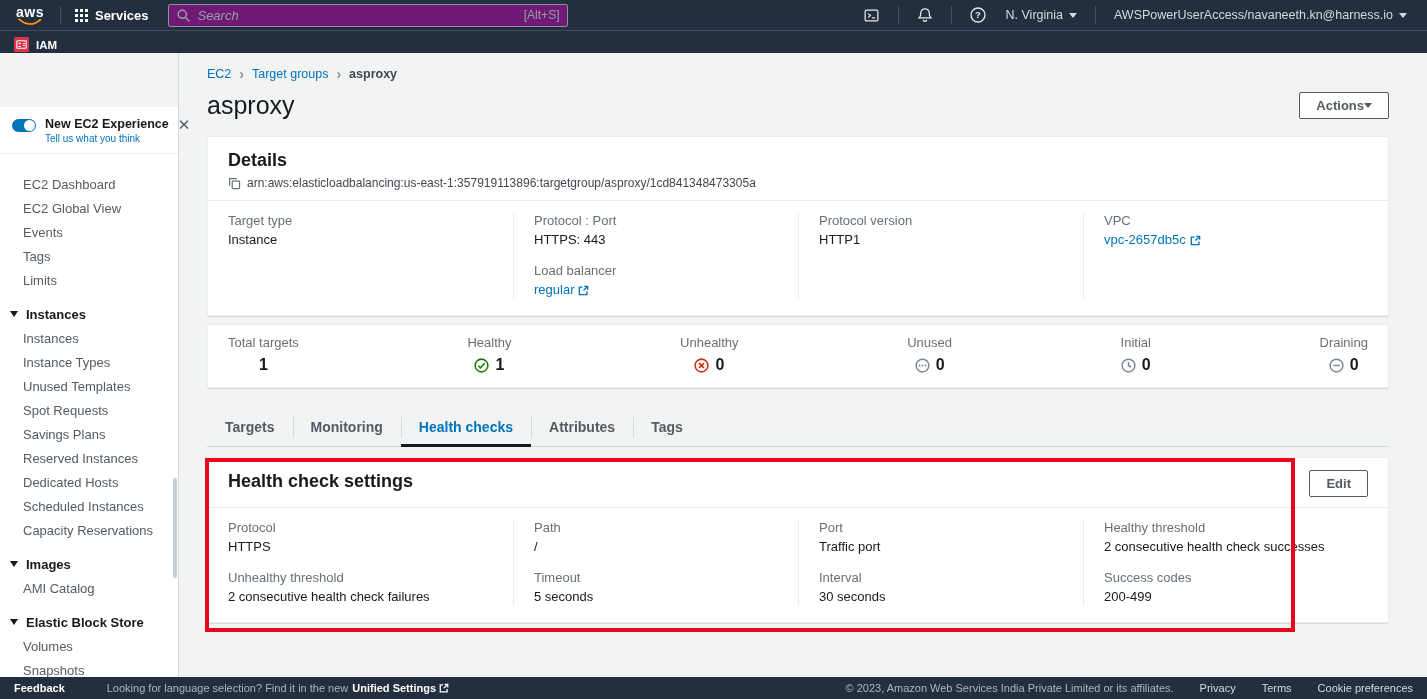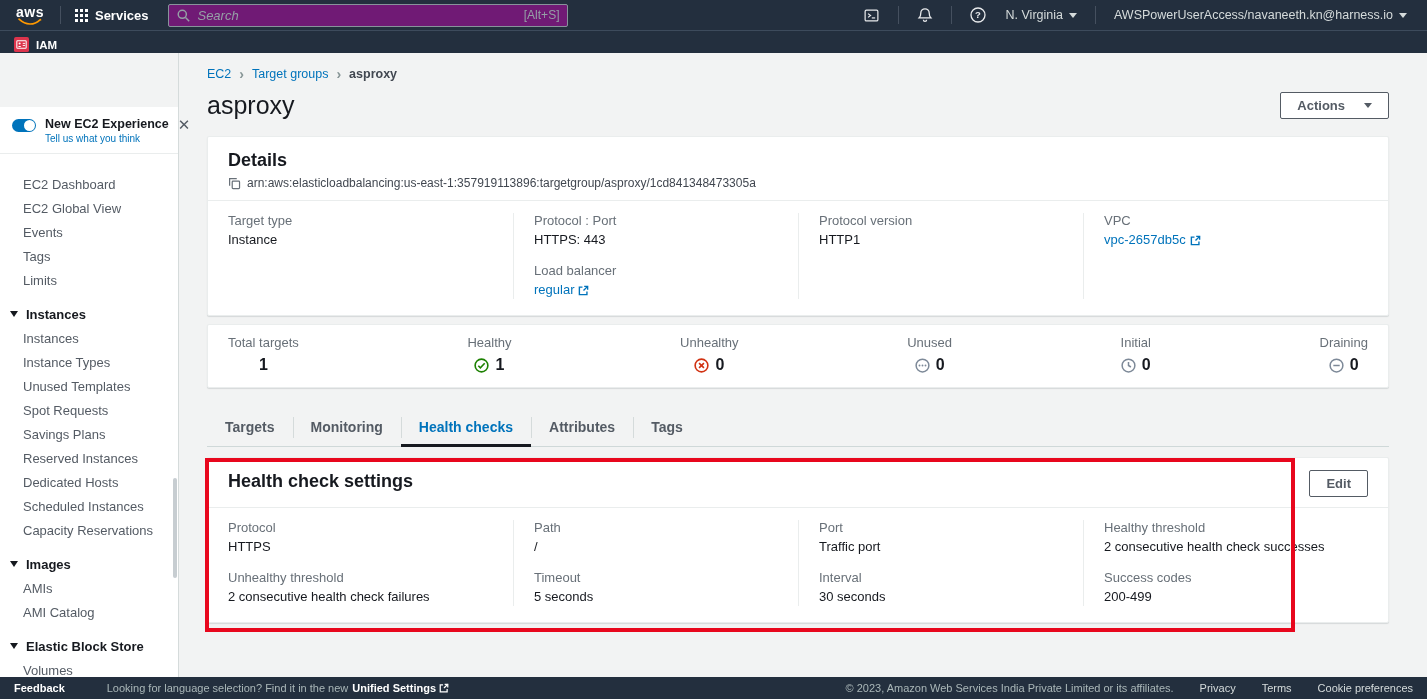--- a/index.html
+++ b/index.html
@@ -56,21 +56,21 @@
   .main { position:absolute; top:53px; bottom:22px; left:179px; right:0; background:#f2f3f3; overflow:hidden; }
   .main-inner { padding:14px 38px 0 28px; }
 
   .breadcrumb { display:flex; align-items:center; gap:8px; font-size:12.5px; }
   .breadcrumb .bc-link { color:#0073bb; cursor:pointer; }
   .breadcrumb .bc-sep { color:#879596; font-size:14px; font-weight:bold; line-height:12px; }
   .breadcrumb .bc-current { color:#414750; font-weight:bold; }
 
   .title-row { display:flex; align-items:center; justify-content:space-between; margin-top:10px; }
   .page-title { font-size:25px; font-weight:400; color:#16191f; }
-  .btn { display:inline-flex; align-items:center; gap:19px; background:#fff; border:1px solid #545b64; border-radius:2px;
+  .btn { display:inline-flex; align-items:center; gap:0; background:#fff; border:1px solid #545b64; border-radius:2px;
     color:#545b64; font-weight:bold; font-size:13px; padding:5px 16px; cursor:pointer; font-family:"Liberation Sans", sans-serif; }
   .btn .caret-down { border-top-color:#545b64; }
 
   .card { background:#fff; border:1px solid #eaeded; border-radius:2px; box-shadow:0 1px 1px 0 rgba(0,28,36,.12); }
   .card-header { padding:12px 20px 10px 20px; display:flex; align-items:flex-start; justify-content:space-between; }
   .card-title { font-size:18px; font-weight:bold; color:#16191f; line-height:22px; }
   .arn-line { display:flex; align-items:center; gap:6px; margin-top:5px; font-size:12px; color:#414750; }
   .card-divider { border-bottom:1px solid #eaeded; }
   .fields-grid { display:grid; grid-template-columns:1fr 1fr 1fr 1fr; padding:12px 20px 16px 20px; }
   .fields-col { padding-right:16px; }
@@ -216,21 +216,20 @@
       <div class="item">Savings Plans</div>
       <div class="item">Reserved Instances</div>
       <div class="item">Dedicated Hosts</div>
       <div class="item">Scheduled Instances</div>
       <div class="item">Capacity Reservations</div>
 
       <div class="sec-header">
         <span class="tri-down"></span>
         <span>Images</span>
       </div>
-      <div class="item">AMIs</div>
       <div class="item">AMI Catalog</div>
 
       <div class="sec-header">
         <span class="tri-down"></span>
         <span>Elastic Block Store</span>
       </div>
       <div class="item">Volumes</div>
       <div class="item">Snapshots</div>
 
       <div class="side-scrollthumb"></div>

